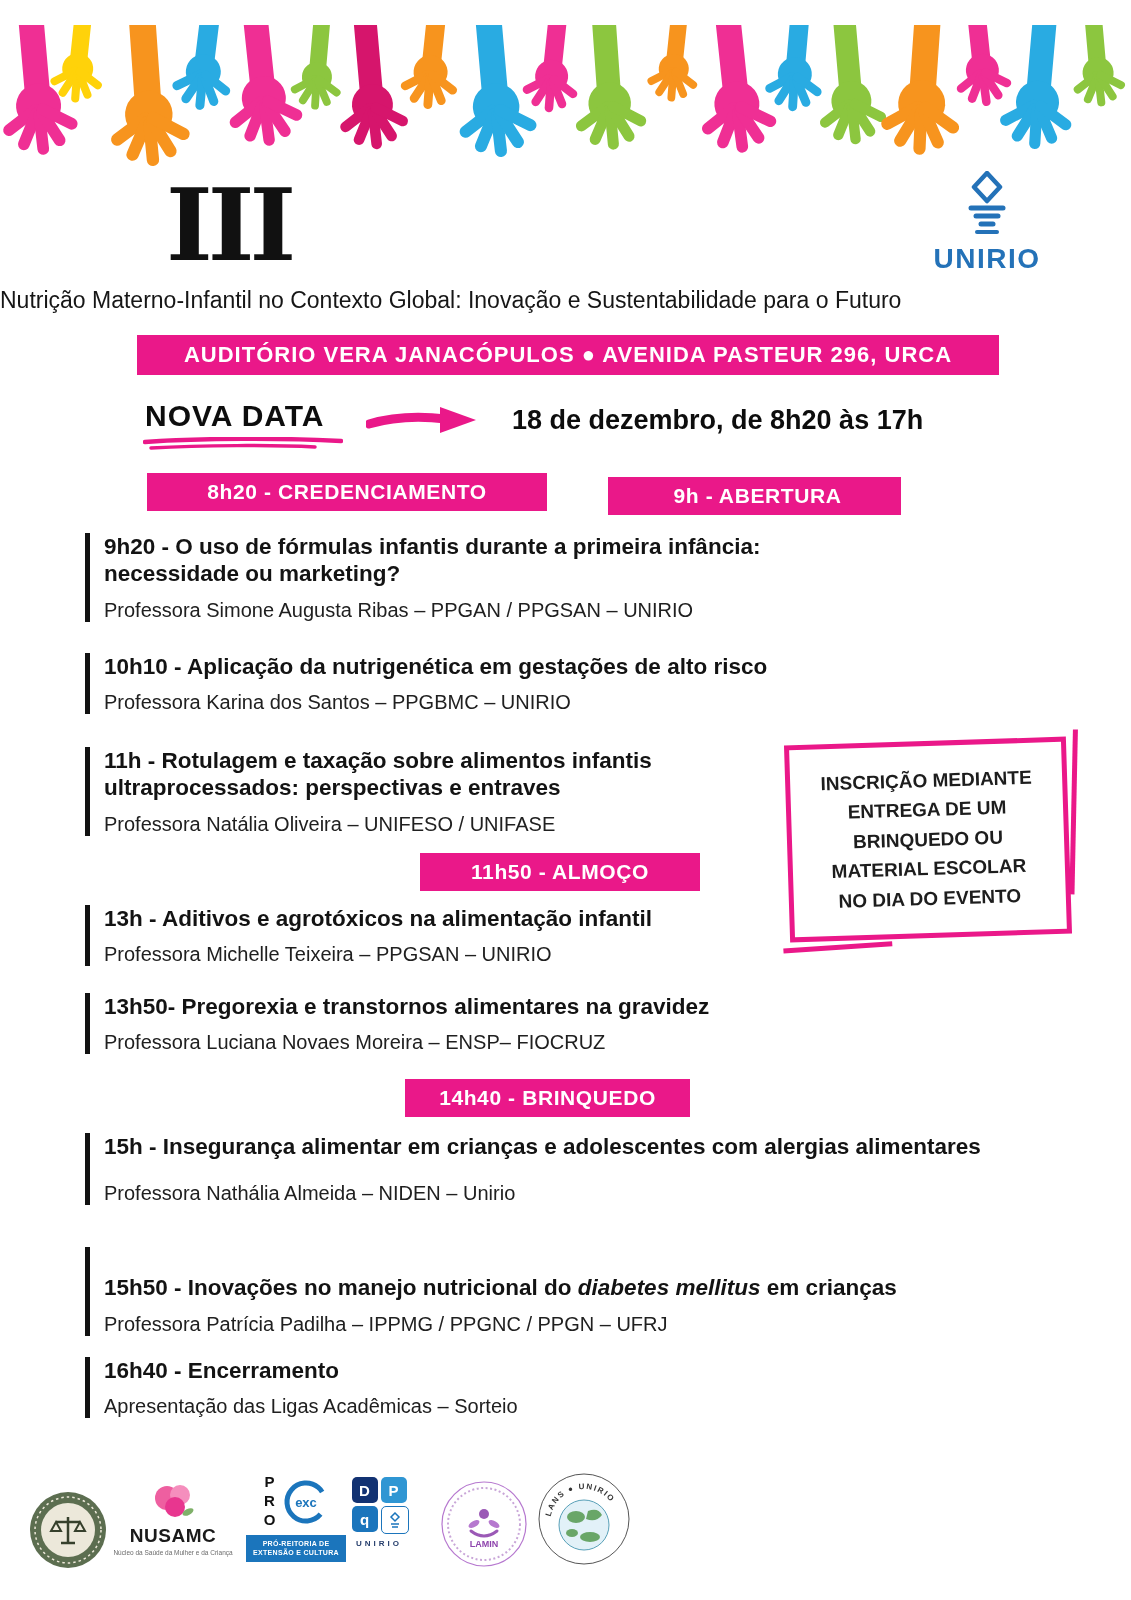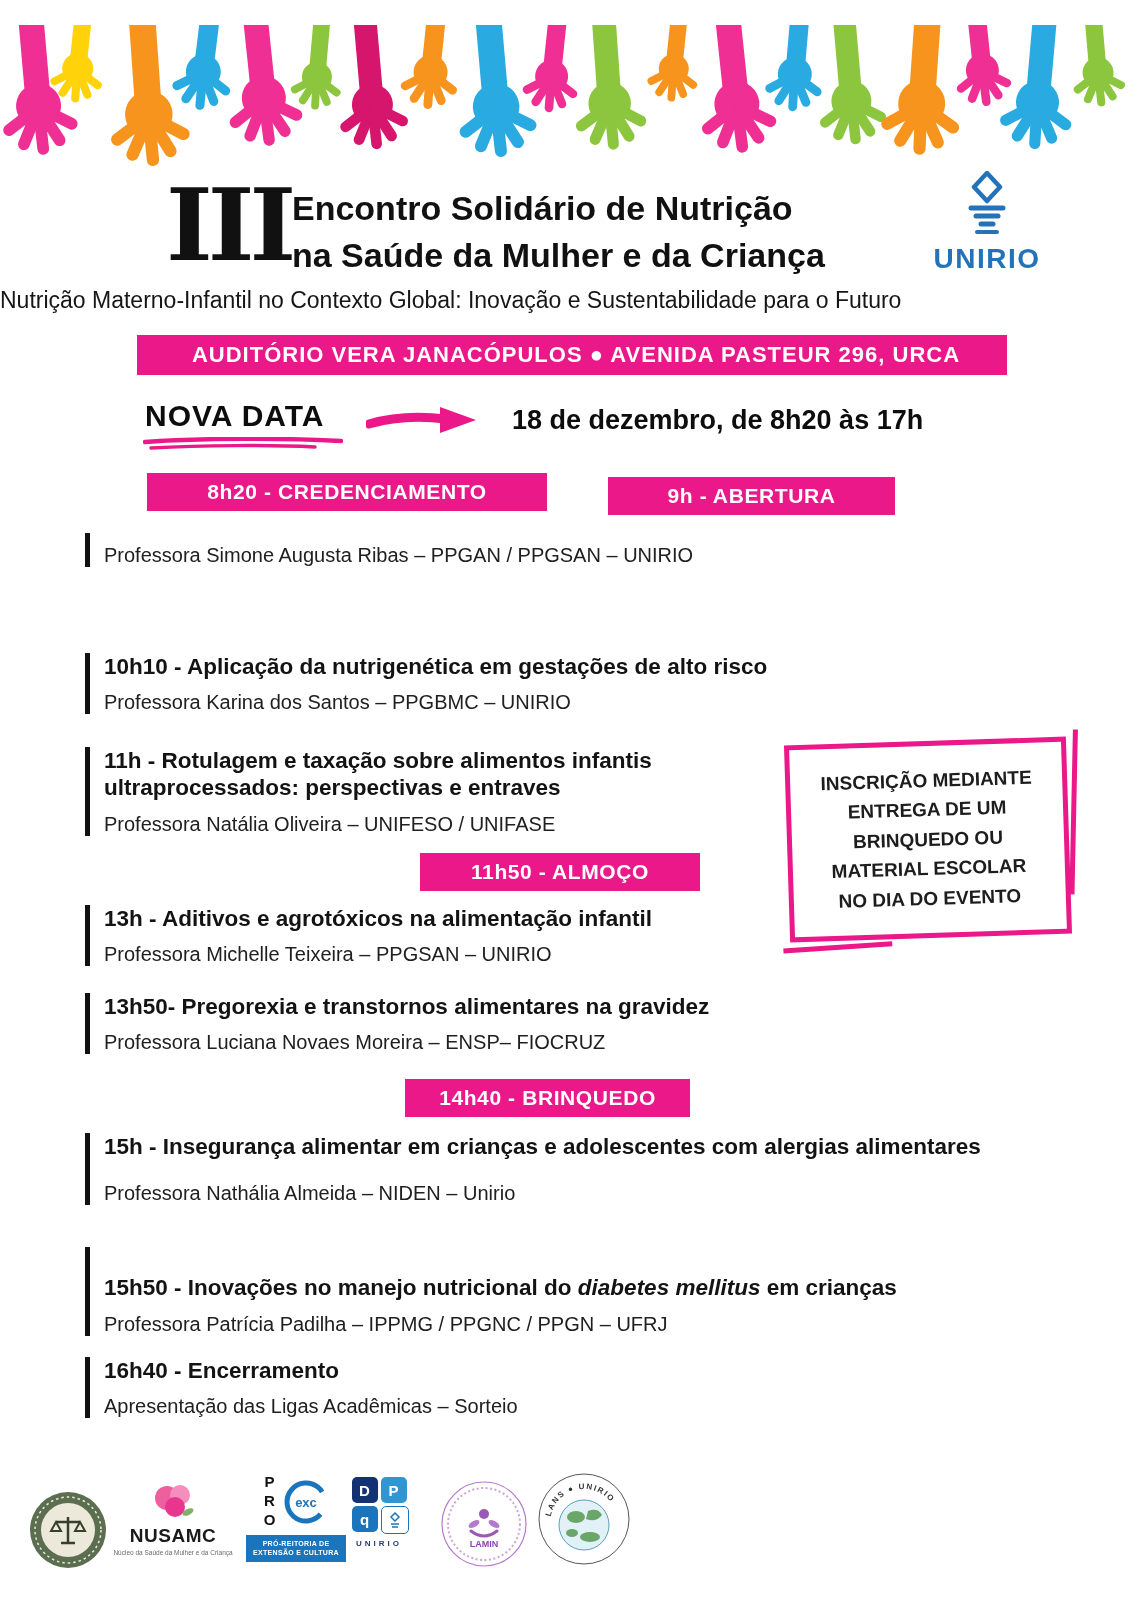--- a/index.html
+++ b/index.html
@@ -16,21 +16,21 @@
     font-size:100px;line-height:1.05;letter-spacing:-5px;color:#111;
   }
   .title{left:292px;top:160px;font-size:34px;font-weight:800;line-height:1.38;color:#111;}
   .unirio{left:912px;top:146px;width:150px;text-align:center;}
   .unirio-word{margin-top:2px;font-size:28px;font-weight:800;letter-spacing:1.5px;color:var(--blue);}
   .subtitle{left:0;top:262px;width:1131px;text-align:left;font-size:23px;font-weight:500;color:#161616;}
 
   
   .banner{
     left:137px;top:310px;width:862px;height:40px;background:var(--pink);color:#fff;
-    display:flex;align-items:center;justify-content:center;font-weight:800;font-size:22px;letter-spacing:1px;padding-left:8px;
+    display:flex;align-items:center;justify-content:center;font-weight:800;font-size:22px;letter-spacing:1px;
   }
   .badge{
     position:absolute;background:var(--pink);color:#fff;font-weight:800;font-size:21px;
     letter-spacing:.6px;display:flex;align-items:center;justify-content:center;height:38px;
   }
 
   
   .nova-label{left:145px;top:374px;font-size:30px;font-weight:700;letter-spacing:1px;color:#0d0d0d;}
   .nova-underline{left:143px;top:412px;}
   .nova-arrow{left:366px;top:378px;}
@@ -104,24 +104,20 @@
     <use href="#hand" style="color:#ef2f94" transform="translate(690,-2) scale(0.9) rotate(-6 50 70)"></use>
     <use href="#hand" style="color:#29abe2" transform="translate(762,-12) scale(0.68) rotate(5 50 70)"></use>
     <use href="#hand" style="color:#8cc63f" transform="translate(810,4) scale(0.8) rotate(-5 50 70)"></use>
     <use href="#hand" style="color:#f7941e" transform="translate(876,-6) scale(0.94) rotate(4 50 70)"></use>
     <use href="#hand" style="color:#ef2f94" transform="translate(948,-14) scale(0.66) rotate(-6 50 70)"></use>
     <use href="#hand" style="color:#29abe2" transform="translate(996,0) scale(0.86) rotate(5 50 70)"></use>
     <use href="#hand" style="color:#8cc63f" transform="translate(1066,-8) scale(0.62) rotate(-5 50 70)"></use>
   </svg>
 
   <div class="abs numeral">III</div>
-  <div class="abs title">
-    <div>Encontro Solidário de Nutrição</div>
-    <div>na Saúde da Mulher e da Criança</div>
-  </div>
 
   <div class="abs unirio">
     <svg width="56" height="66" viewBox="0 0 56 66" aria-hidden="true">
       <polygon points="28,2 41,16 28,30 15,16" fill="none" stroke="#2472b8" stroke-width="4.5" stroke-linejoin="round"></polygon>
       <line x1="12" y1="37" x2="44" y2="37" stroke="#2472b8" stroke-width="5" stroke-linecap="round"></line>
       <line x1="17" y1="45" x2="39" y2="45" stroke="#2472b8" stroke-width="5" stroke-linecap="round"></line>
       <line x1="22" y1="53" x2="34" y2="53" stroke="#2472b8" stroke-width="5" stroke-linecap="round"></line>
       <line x1="18" y1="61" x2="38" y2="61" stroke="#2472b8" stroke-width="4" stroke-linecap="round"></line>
     </svg>
     <div class="unirio-word">UNIRIO</div>
@@ -136,23 +132,25 @@
     <path d="M2 5 C 60 1 140 1 198 4" stroke="#ea1889" stroke-width="4.5" fill="none" stroke-linecap="round"></path>
     <path d="M8 11 C 60 8 130 8 172 10" stroke="#ea1889" stroke-width="3.5" fill="none" stroke-linecap="round"></path>
   </svg>
   <svg class="abs nova-arrow" width="112" height="34" viewBox="0 0 112 34" aria-hidden="true">
     <path d="M3 21 C 30 13 55 13 80 16" stroke="#ea1889" stroke-width="9" fill="none" stroke-linecap="round"></path>
     <polygon points="74,4 110,17 74,30" fill="#ea1889"></polygon>
   </svg>
   <div class="abs nova-value">18 de dezembro, de 8h20 às 17h</div>
 
   <div class="badge" style="left:147px;top:448px;width:400px;">8h20 - CREDENCIAMENTO</div>
-  <div class="badge" style="left:608px;top:452px;width:287px;">9h - ABERTURA</div>
+  <div class="badge" style="left:608px;top:452px;width:287px;padding-left:6px;">9h - ABERTURA</div>
 
   <div class="schedule-item" style="left:85px;top:508px;width:800px;">
+    <div class="item-title">9h20 - O uso de fórmulas infantis durante a primeira infância:
+necessidade ou marketing?</div>
     <div class="item-speaker">Professora Simone Augusta Ribas – PPGAN / PPGSAN – UNIRIO</div>
   </div>
 
   <div class="schedule-item" style="left:85px;top:628px;width:800px;">
     <div class="item-title">10h10 - Aplicação  da nutrigenética em gestações de alto risco</div>
     <div class="item-speaker">Professora Karina dos Santos – PPGBMC – UNIRIO</div>
   </div>
 
   <div class="schedule-item" style="left:85px;top:722px;width:660px;">
     <div class="item-title">11h - Rotulagem e taxação sobre alimentos infantis

